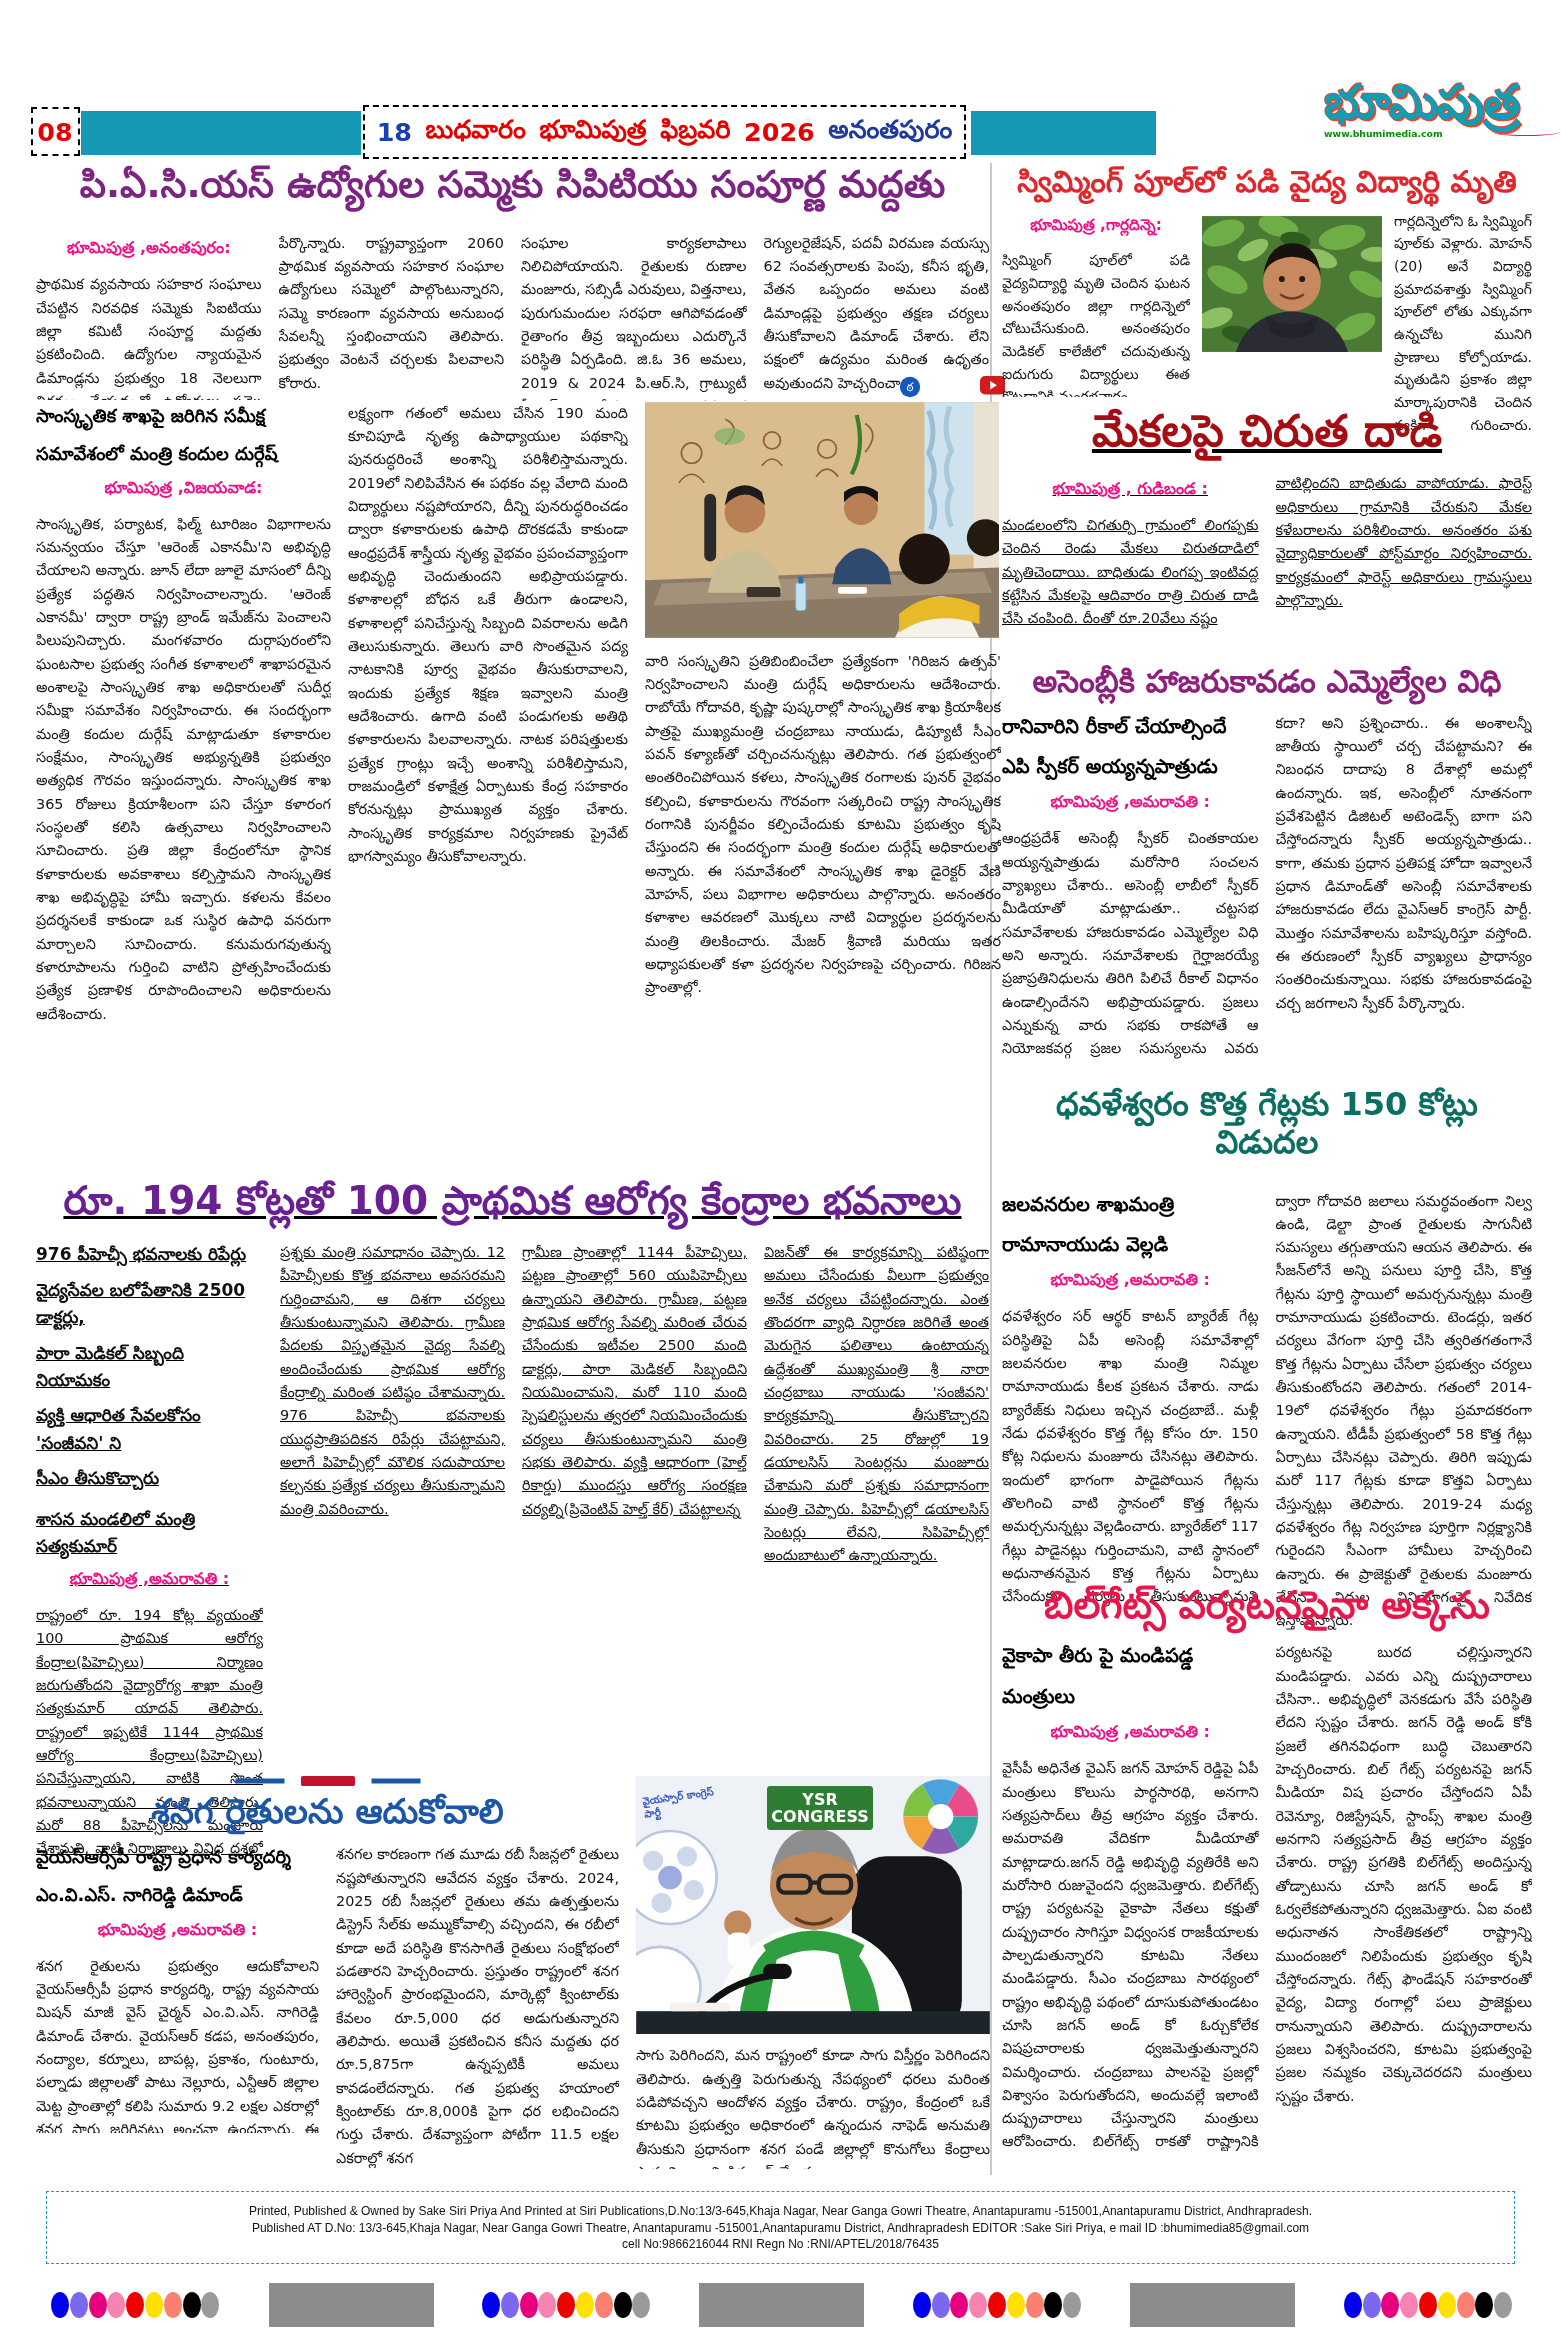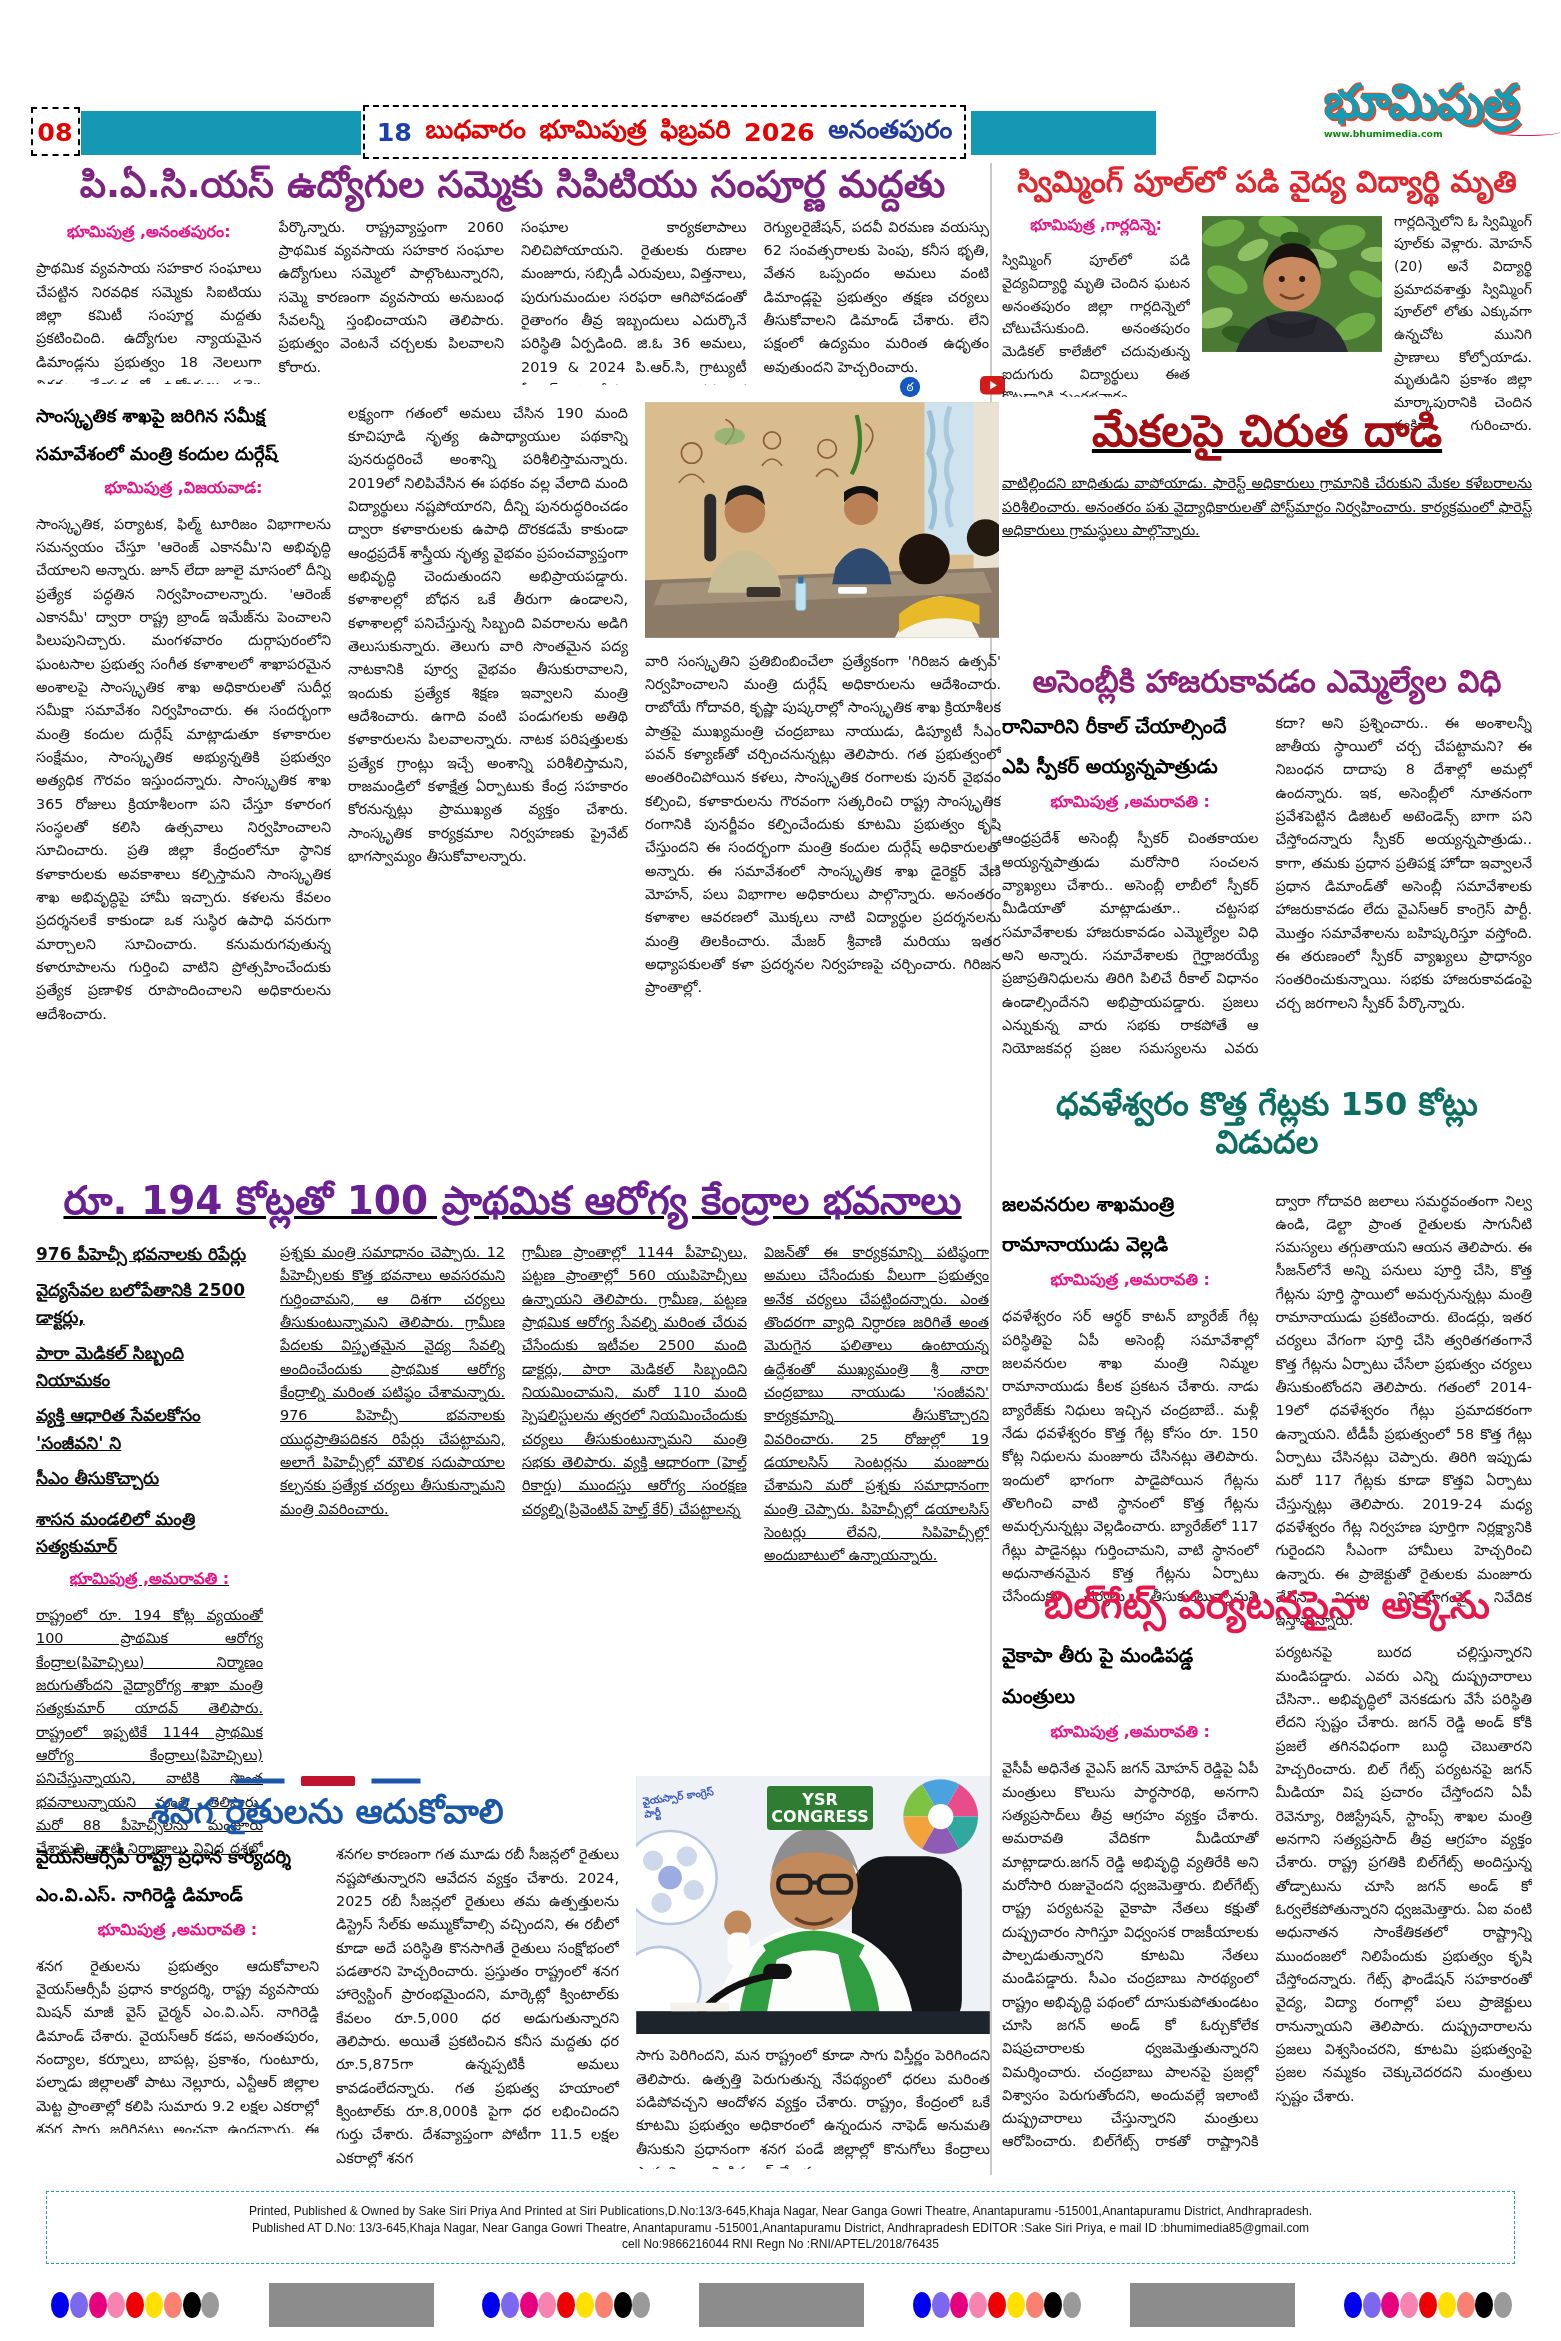--- a/index.html
+++ b/index.html
@@ -73,21 +73,21 @@
     <div class="logo-sub">
       <span class="logo-url">www.bhumimedia.com</span>
       <span class="logo-tag"></span>
     </div>
   </div>
 
   <div class="vrule"></div>
 
   <section class="art" style="left:36px;top:163px;width:953px;">
     <div class="hl c-pacs" style="font-size:37px;">పి.ఏ.సి.యస్ ఉద్యోగుల సమ్మెకు సిపిటియు సంపూర్ణ మద్దతు</div>
-    <div class="cols" style="margin-top:9px;">
+    <div class="cols" style="margin-top:25px;">
       <div style="flex:1;">
         <div class="byline">భూమిపుత్ర ,అనంతపురం:</div>
         <div class="bodytxt" style="height:127px;">ప్రాథమిక వ్యవసాయ సహకార సంఘాలు చేపట్టిన నిరవధిక సమ్మెకు సిఐటియు జిల్లా కమిటీ సంపూర్ణ మద్దతు ప్రకటించింది. ఉద్యోగుల న్యాయమైన డిమాండ్లను ప్రభుత్వం 18 నెలలుగా నిర్లక్ష్యం చేయడంతో ఉద్యోగులు సమ్మె చేస్తున్నారని సిఐటియు జిల్లా ప్రధాన కార్యదర్శి ఎస్. నాగేంద్ర కుమార్</div>
       </div>
       <div class="bodytxt" style="flex:1;height:169px;">పేర్కొన్నారు. రాష్ట్రవ్యాప్తంగా 2060 ప్రాథమిక వ్యవసాయ సహకార సంఘాల ఉద్యోగులు సమ్మెలో పాల్గొంటున్నారని, సమ్మె కారణంగా వ్యవసాయ అనుబంధ సేవలన్నీ స్తంభించాయని తెలిపారు. ప్రభుత్వం వెంటనే చర్చలకు పిలవాలని కోరారు.</div>
       <div class="bodytxt" style="flex:1;height:169px;">సంఘాల కార్యకలాపాలు నిలిచిపోయాయని. రైతులకు రుణాల మంజూరు, సబ్సిడీ ఎరువులు, విత్తనాలు, పురుగుమందుల సరఫరా ఆగిపోవడంతో రైతాంగం తీవ్ర ఇబ్బందులు ఎదుర్కొనే పరిస్థితి ఏర్పడింది. జి.ఓ 36 అమలు, 2019 &amp; 2024 పి.ఆర్.సి, గ్రాట్యుటీ సీలింగ్ ఎత్తివేత, 2019 తరువాత ఉద్యోగుల</div>
       <div class="bodytxt" style="flex:1;height:169px;">రెగ్యులరైజేషన్, పదవీ విరమణ వయస్సు 62 సంవత్సరాలకు పెంపు, కనీస భృతి, వేతన ఒప్పందం అమలు వంటి డిమాండ్లపై ప్రభుత్వం తక్షణ చర్యలు తీసుకోవాలని డిమాండ్ చేశారు. లేని పక్షంలో ఉద్యమం మరింత ఉధృతం అవుతుందని హెచ్చరించారు.</div>
     </div>
   </section>
 
@@ -294,20 +294,24 @@
             <circle cx="118" cy="74" r="3.5" fill="#241a12"></circle>
         </svg>
       </div>
       <div class="bodytxt" style="flex:1;height:220px;font-size:14px;">గార్లదిన్నెలోని ఓ స్విమ్మింగ్ పూల్‌కు వెళ్లారు. మోహన్ (20) అనే విద్యార్థి ప్రమాదవశాత్తు స్విమ్మింగ్ పూల్‌లో లోతు ఎక్కువగా ఉన్నచోట మునిగి ప్రాణాలు కోల్పోయాడు. మృతుడిని ప్రకాశం జిల్లా మార్కాపురానికి చెందిన వ్యక్తిగా గుర్తించారు. పోలీసులు కేసు నమోదు చేసుకొని దర్యాప్తు చేపట్టారు.</div>
     </div>
   </section>
 
   <section class="art" style="left:1002px;top:405px;width:530px;text-decoration:underline;">
     <div class="hl c-leo" style="font-size:44px;">మేకలపై చిరుత దాడి</div>
     <div class="cols" style="margin-top:15.3px;">
+      <div style="flex:1;">
+        <div class="byline">భూమిపుత్ర , గుడిబండ :</div>
+        <div class="bodytxt" style="height:144px;">మండలంలోని చిగతుర్పి గ్రామంలో లింగప్పకు చెందిన రెండు మేకలు చిరుతదాడిలో మృతిచెందాయి. బాధితుడు లింగప్ప ఇంటివద్ద కట్టేసిన మేకలపై ఆదివారం రాత్రి చిరుత దాడి చేసి చంపింది. దీంతో రూ.20వేలు నష్టం</div>
+      </div>
       <div class="bodytxt" style="flex:1;height:182px;">వాటిల్లిందని బాధితుడు వాపోయాడు. ఫారెస్ట్ అధికారులు గ్రామానికి చేరుకుని మేకల కళేబరాలను పరిశీలించారు. అనంతరం పశు వైద్యాధికారులతో పోస్ట్‌మార్టం నిర్వహించారు. కార్యక్రమంలో ఫారెస్ట్ అధికారులు గ్రామస్థులు పాల్గొన్నారు.</div>
     </div>
   </section>
 
   <section class="art" style="left:1002px;top:663px;width:530px;">
     <div class="hl c-asm" style="font-size:31px;">అసెంబ్లీకి హాజరుకావడం ఎమ్మెల్యేల విధి</div>
     <div class="cols" style="margin-top:12px;">
       <div style="flex:1;">
         <div class="sub" style="font-size:19.5px;">రానివారిని రీకాల్ చేయాల్సిందే</div>
         <div class="sub" style="font-size:19.5px;">ఎపి స్పీకర్ అయ్యన్నపాత్రుడు</div>

